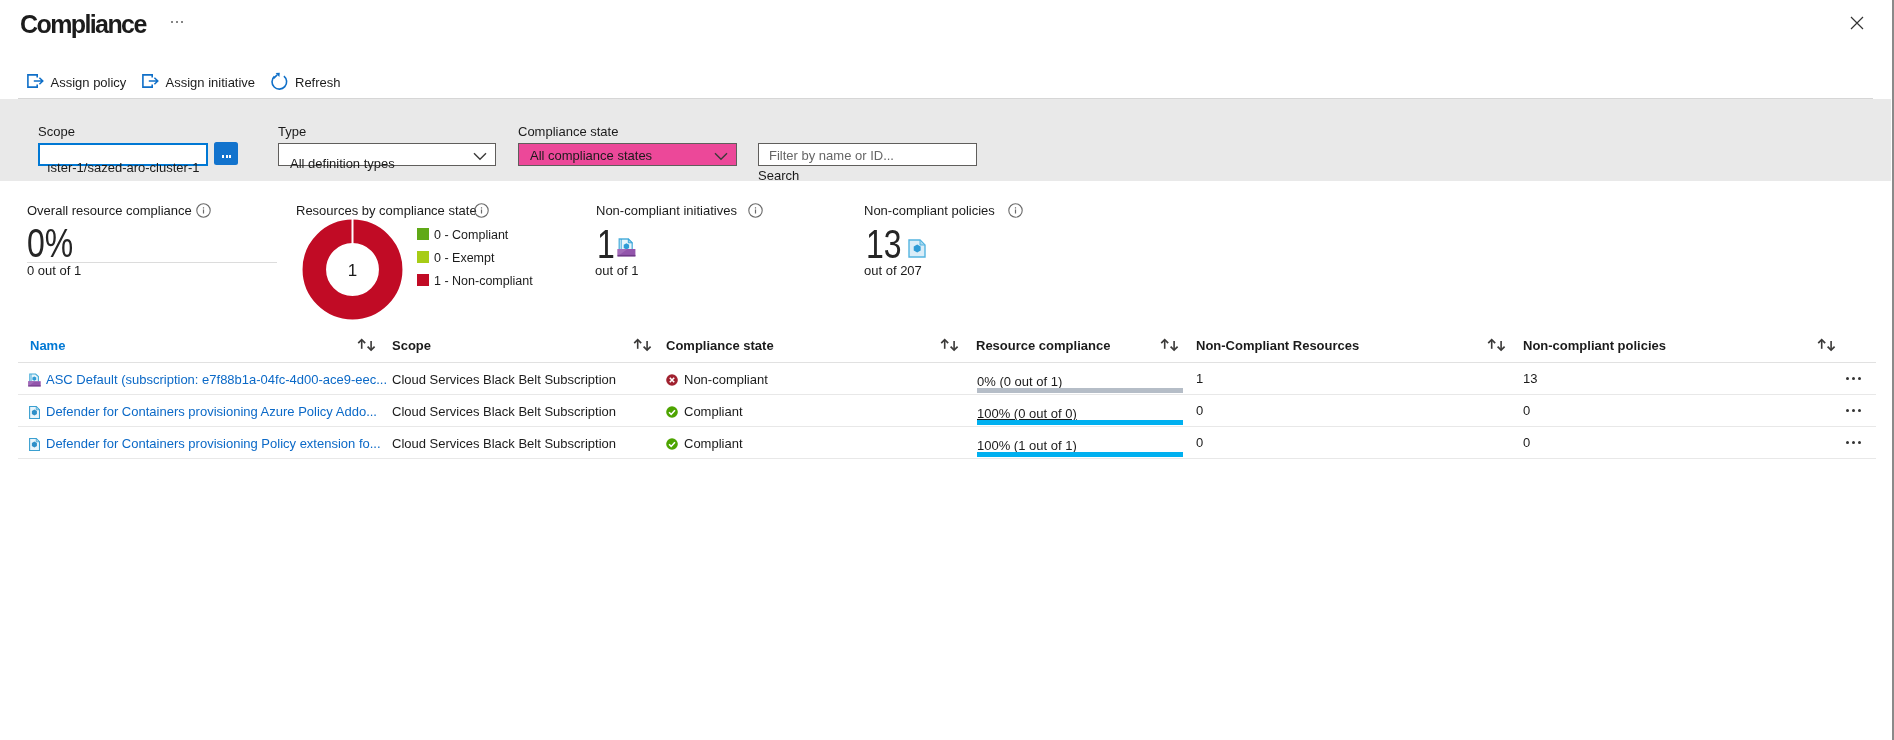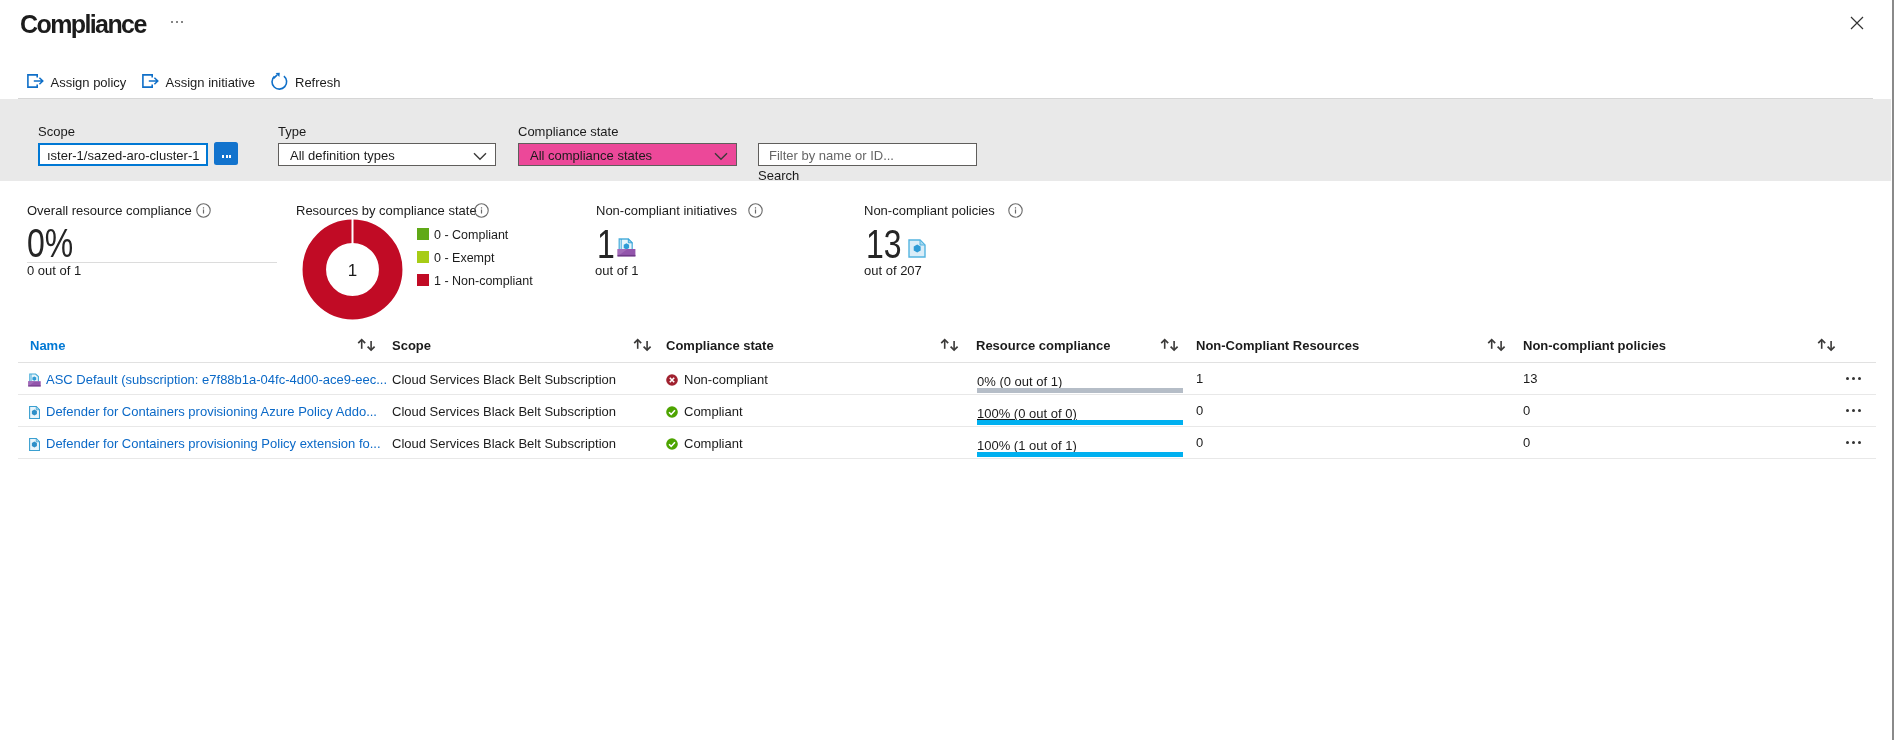--- a/index.html
+++ b/index.html
@@ -42,31 +42,31 @@
       <polygon points="5.6,1.1 9.8,0.7 9.4,4.9" fill="#0f6fc8"></polygon>
     </svg>
     <div class="abs t13" style="left:268px; top:1px;">Refresh</div>
   </div>
   <div class="abs" style="left:18px; top:98px; width:1855px; height:1px; background:#d6d6d6;"></div>
 
   <div class="abs" style="left:0; top:99px; width:1891px; height:82px; background:#e9e9e9;"></div>
 
   <div class="abs t13" style="left:38px; top:124px;">Scope</div>
   <div class="abs" style="left:38px; top:143px; width:170px; height:23px; background:#fff; border:2px solid #0078d4;">
-    <div class="t13" style="padding:3px 0 0 7px; white-space:nowrap; overflow:hidden;">ıster-1/sazed-aro-cluster-1</div>
+    <div class="t13" style="padding:15px 0 0 7px; white-space:nowrap; overflow:hidden;">ıster-1/sazed-aro-cluster-1</div>
   </div>
   <div class="abs" style="left:214px; top:142px; width:24px; height:23px; background:#1273cd; border-radius:2.5px;">
     <div class="abs" style="left:8.2px; top:13.4px; width:2.2px; height:2.2px; background:#fff;"></div>
     <div class="abs" style="left:11.7px; top:13.4px; width:2.2px; height:2.2px; background:#fff;"></div>
     <div class="abs" style="left:15.2px; top:13.4px; width:2.2px; height:2.2px; background:#fff;"></div>
   </div>
 
   <div class="abs t13" style="left:278px; top:124px;">Type</div>
   <div class="abs" style="left:278px; top:143px; width:218px; height:23px; background:#fff; border:1px solid #605e5c;">
-    <div class="t13" style="padding:4px 0 0 11px;">All definition types</div>
+    <div class="t13" style="padding:12px 0 0 11px;">All definition types</div>
     <svg class="abs" style="right:8px; top:8px;" width="14" height="9" viewBox="0 0 14 9">
         <path d="M1 1.2 L7 7.2 L13 1.2" stroke="#3b3a39" stroke-width="1.4" fill="none"></path>
       </svg>
   </div>
 
   <div class="abs t13" style="left:518px; top:124px;">Compliance state</div>
   <div class="abs" style="left:518px; top:143px; width:219px; height:23px; background:#ec4899; border:1px solid #605e5c;">
     <div class="t13" style="padding:4px 0 0 11px;">All compliance states</div>
     <svg class="abs" style="right:8px; top:8px;" width="14" height="9" viewBox="0 0 14 9">
         <path d="M1 1.2 L7 7.2 L13 1.2" stroke="#3b3a39" stroke-width="1.4" fill="none"></path>

